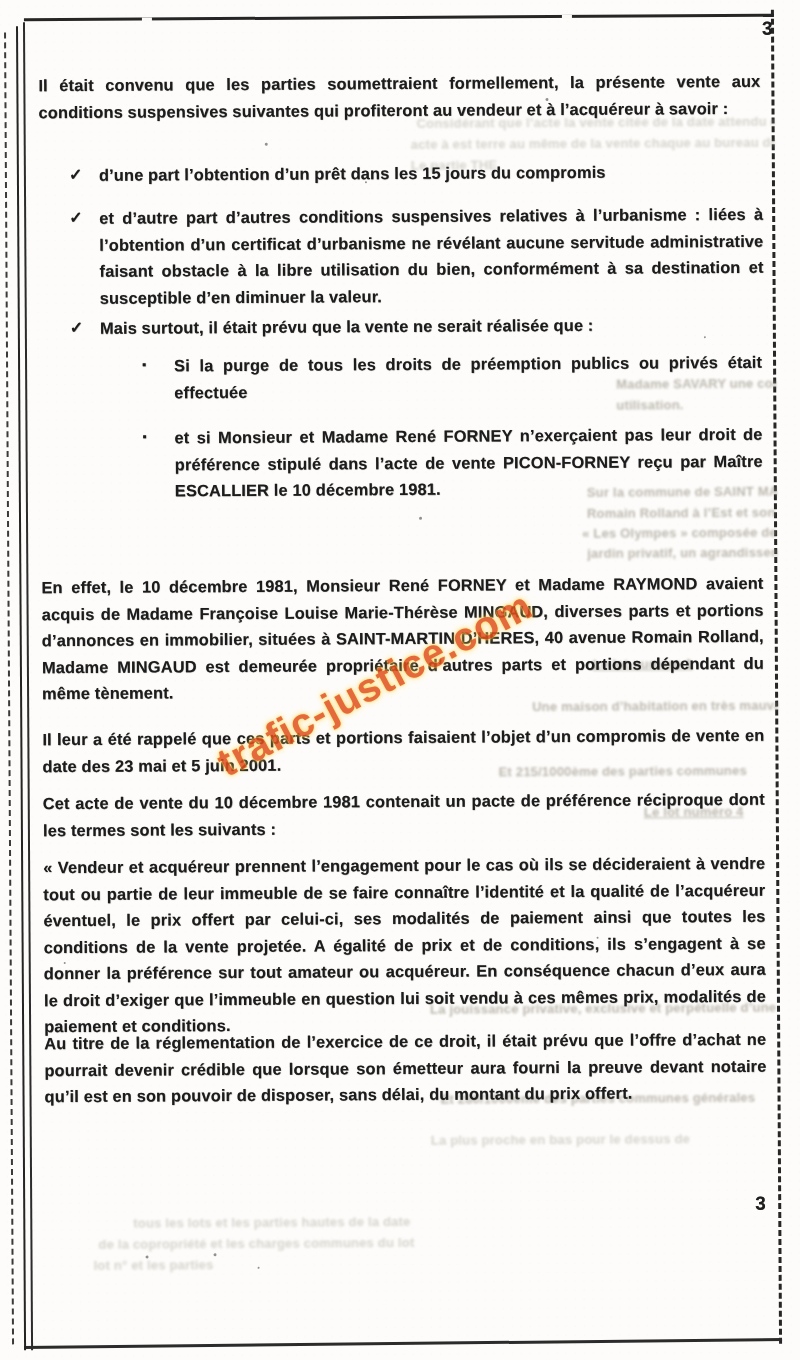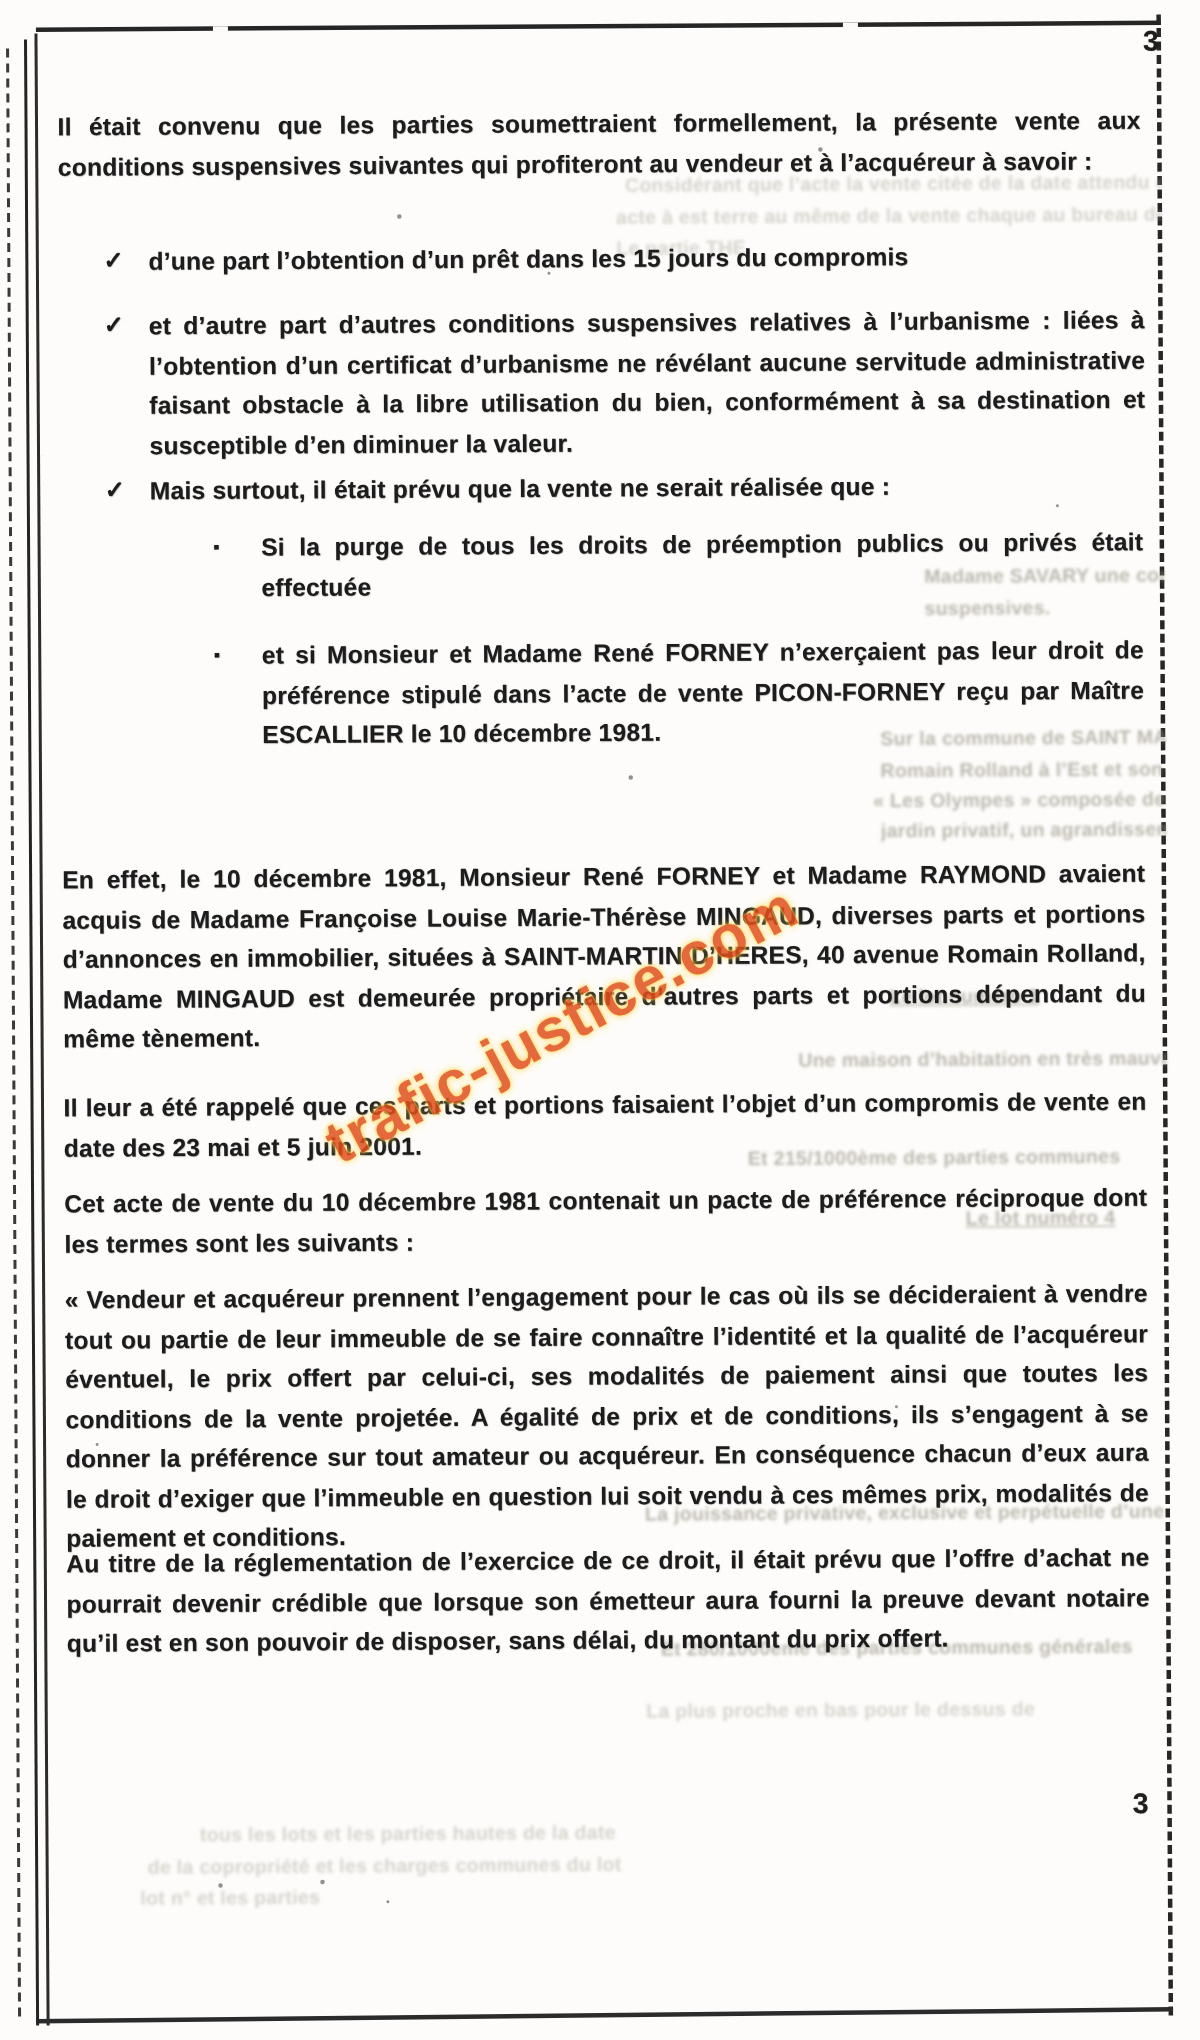--- a/index.html
+++ b/index.html
@@ -110,21 +110,21 @@
   <div class="frame" id="border-left-b"></div>
 
   <div class="page-num" id="page-num-top">3</div>
   <div class="page-num" id="page-num-bottom">3</div>
 
   <div id="bleed-layer">
       <div class="bleed faint" style="left: 420px; top: 114px; max-width: 358px;">Considérant que l’acte la vente citée de la date attendu en bas</div>
       <div class="bleed faint" style="left: 414px; top: 135px; max-width: 364px;">acte à est terre au même de la vente chaque au bureau de la topographe</div>
       <div class="bleed faint" style="left: 414px; top: 156px; max-width: 120px;">Le partie THE</div>
       <div class="bleed" style="left: 618px; top: 376px; max-width: 160px;">Madame SAVARY une conv</div>
-      <div class="bleed" style="left: 618px; top: 397px; max-width: 120px;">suspensives.</div>
+      <div class="bleed" style="left: 618px; top: 397px; max-width: 120px;">utilisation.</div>
       <div class="bleed" style="left: 588px; top: 484px; max-width: 190px;">Sur la commune de SAINT MART</div>
       <div class="bleed" style="left: 588px; top: 505px; max-width: 190px;">Romain Rolland à l’Est et son Jard</div>
       <div class="bleed" style="left: 583px; top: 525px; max-width: 195px;">« Les Olympes » composée de deux</div>
       <div class="bleed" style="left: 588px; top: 545px; max-width: 190px;">jardin privatif, un agrandissement</div>
       <div class="bleed u" style="left: 593px; top: 656px; max-width: 140px;">Le lot numéro 1</div>
       <div class="bleed" style="left: 532px; top: 698px; max-width: 246px;">Une maison d’habitation en très mauvais</div>
       <div class="bleed" style="left: 498px; top: 763px; max-width: 270px;">Et 215/1000ème des parties communes</div>
       <div class="bleed u" style="left: 643px; top: 804px; max-width: 135px;">Le lot numéro 4</div>
       <div class="bleed" style="left: 428px; top: 1000px; max-width: 350px;">La jouissance privative, exclusive et perpétuelle d’une parcelle de jardin</div>
       <div class="bleed" style="left: 438px; top: 1090px; max-width: 340px;">Et 280/1000ème des parties communes générales</div>

